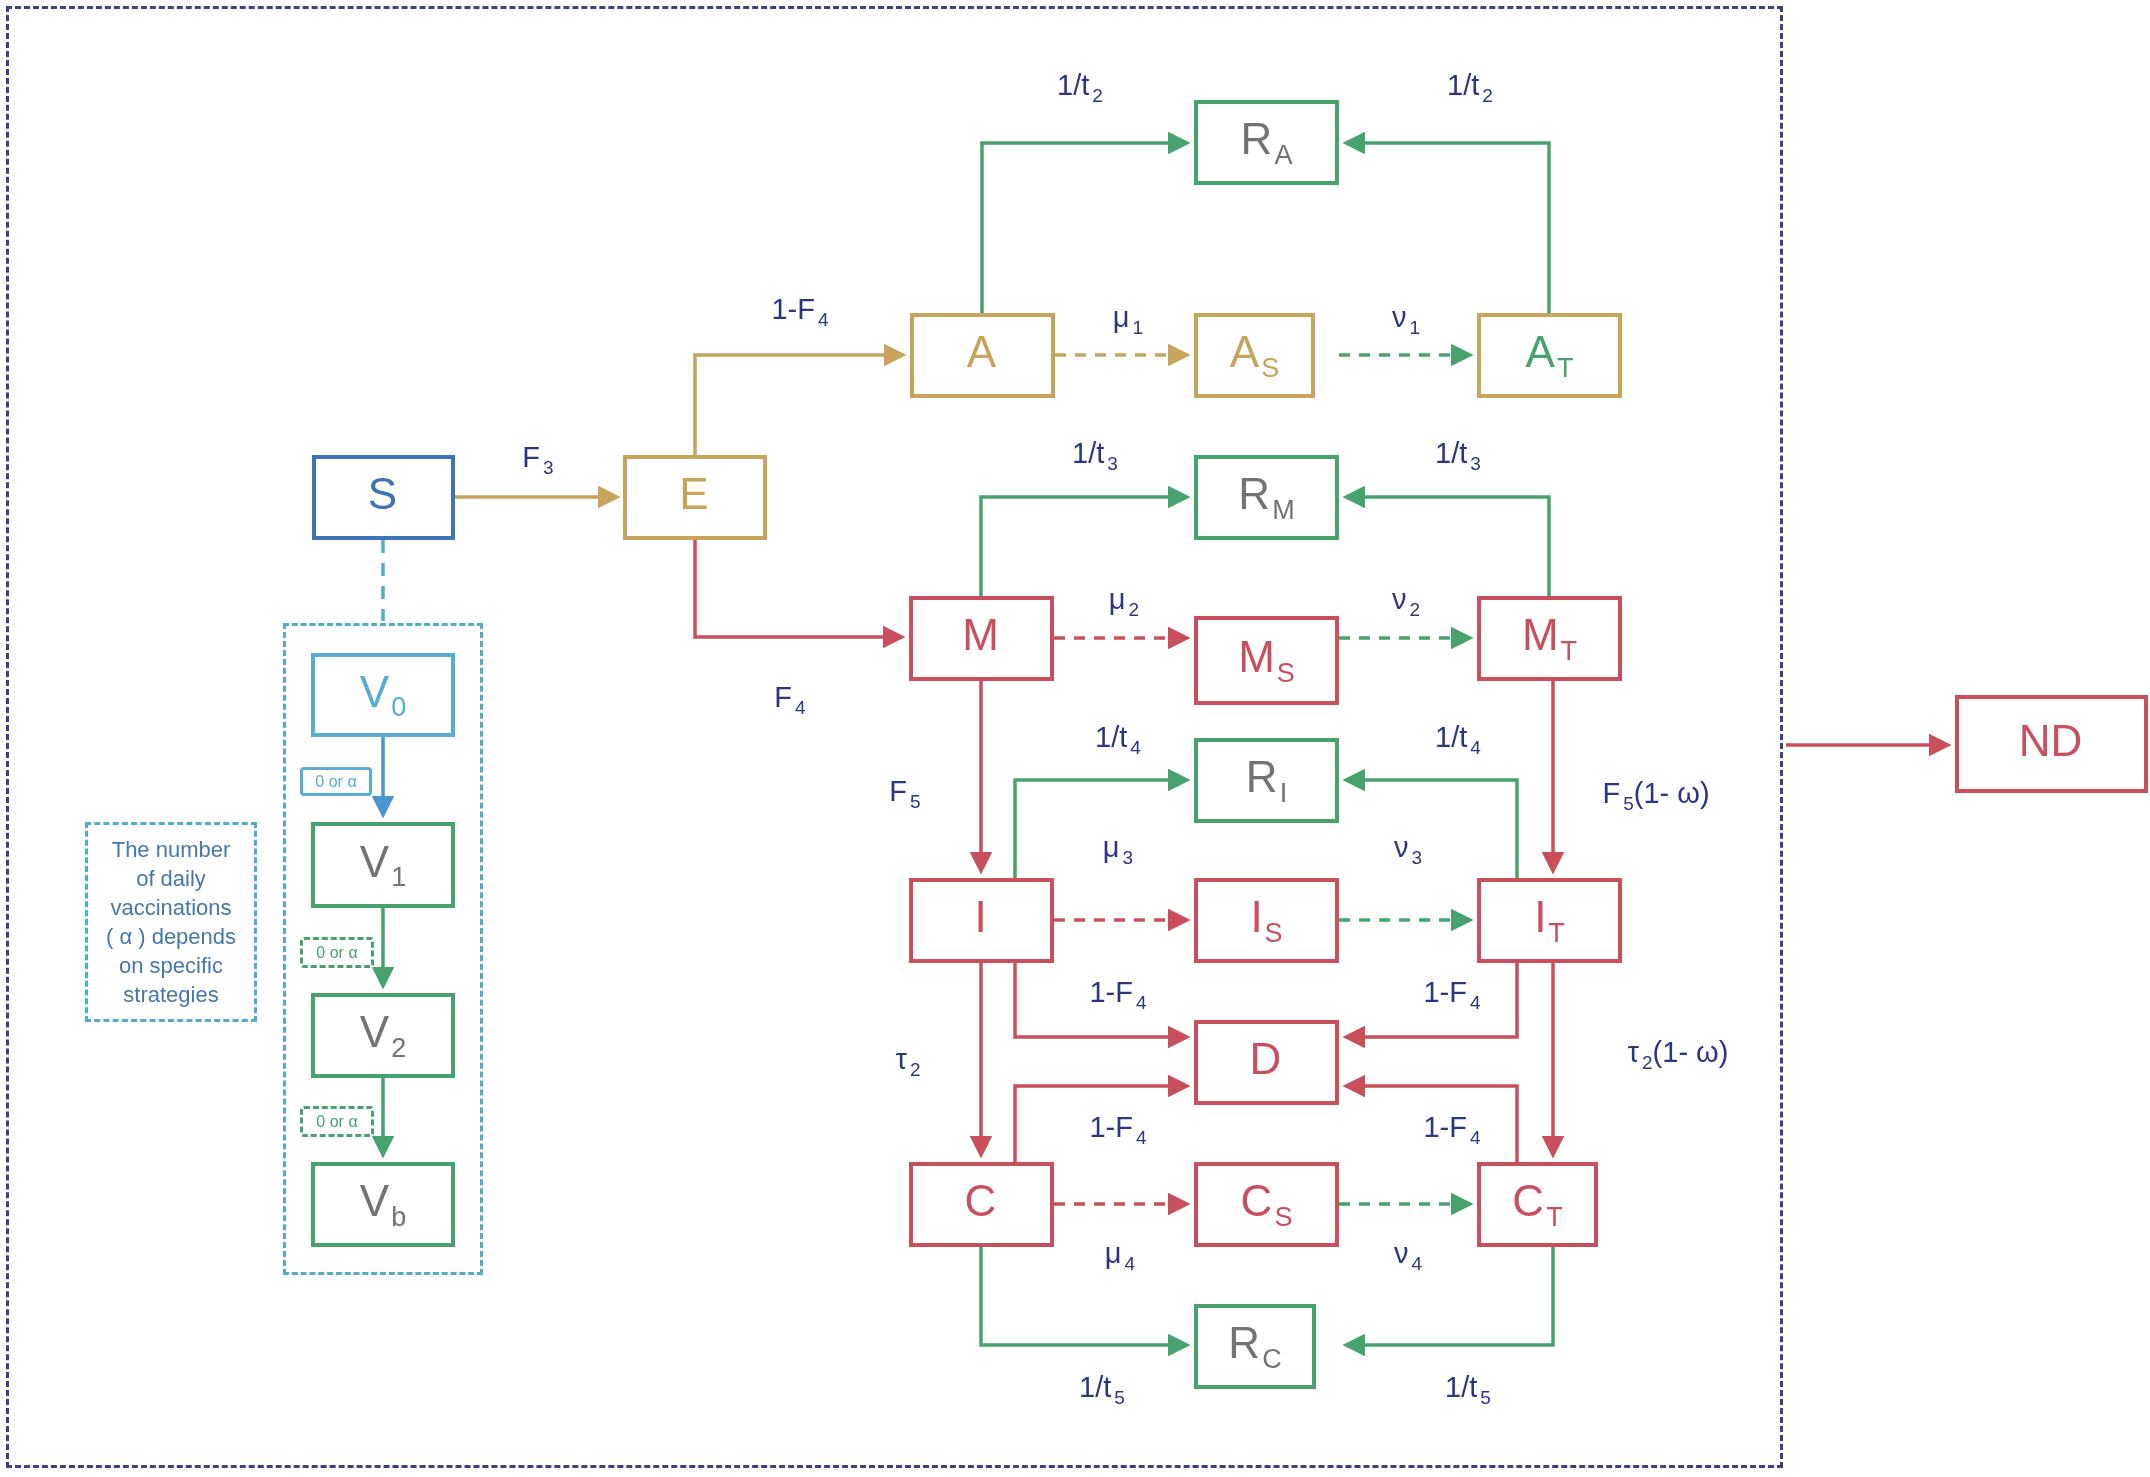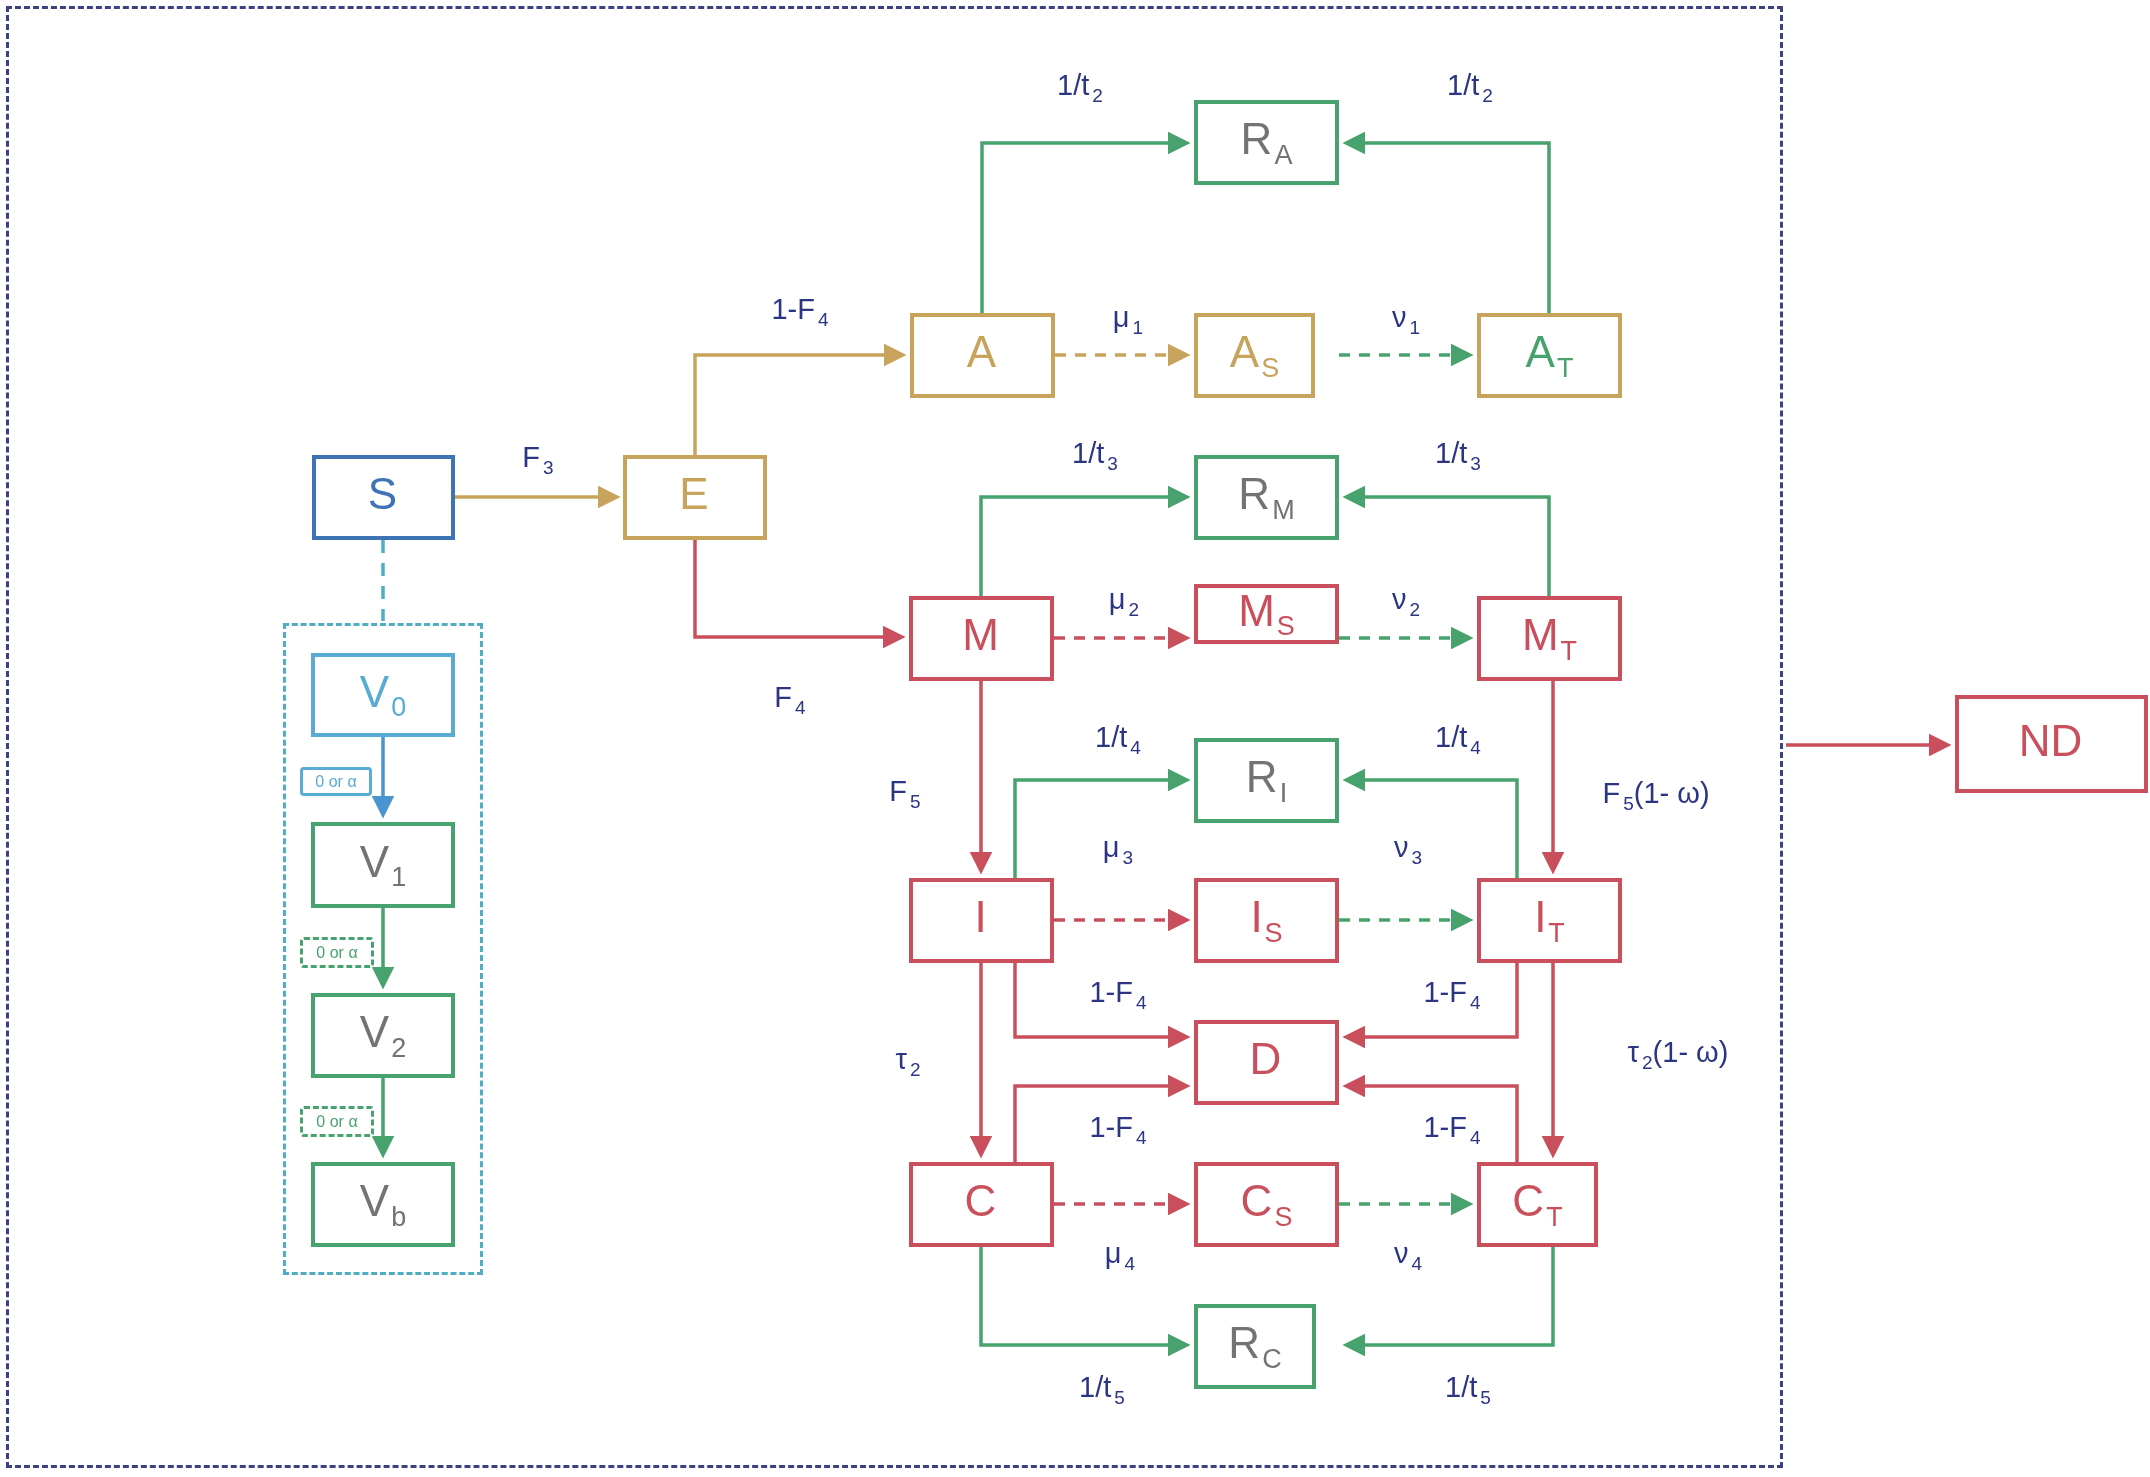--- a/index.html
+++ b/index.html
@@ -136,21 +136,21 @@
   <div class="node tan-green" style="left:1477px;top:313px;width:145px;height:85px">
       <span><span>A</span><sub>T</sub></span>
     </div>
   <div class="node green" style="left:1194px;top:100px;width:145px;height:85px">
       <span><span>R</span><sub>A</sub></span>
     </div>
 
   <div class="node red" style="left:909px;top:596px;width:145px;height:85px">
       <span><span>M</span><sub></sub></span>
     </div>
-  <div class="node red" style="left:1194px;top:584px;width:145px;height:60px">
+  <div class="node red" style="left:1194px;top:616px;width:145px;height:89px">
       <span><span>M</span><sub>S</sub></span>
     </div>
   <div class="node red" style="left:1477px;top:596px;width:145px;height:85px">
       <span><span>M</span><sub>T</sub></span>
     </div>
   <div class="node green" style="left:1194px;top:455px;width:145px;height:85px">
       <span><span>R</span><sub>M</sub></span>
     </div>
 
   <div class="node red" style="left:909px;top:878px;width:145px;height:85px">
@@ -204,20 +204,28 @@
   <div class="chip solid-blue" style="left:300px;top:767px;width:72px;height:29px">
       <span>0 or α</span>
     </div>
   <div class="chip dash-green" style="left:300px;top:937px;width:74px;height:31px">
       <span>0 or α</span>
     </div>
   <div class="chip dash-green" style="left:300px;top:1106px;width:74px;height:31px">
       <span>0 or α</span>
     </div>
 
+  <div class="note-box">
+    <div>The number</div>
+    <div>of daily</div>
+    <div>vaccinations</div>
+    <div>( α ) depends</div>
+    <div>on specific</div>
+    <div>strategies</div>
+  </div>
 
   <div class="elabel" style="left:538px;top:460px"><span>F</span><sub>3</sub><span></span></div>
   <div class="elabel" style="left:800px;top:312px"><span>1-F</span><sub>4</sub></div>
   <div class="elabel" style="left:1128px;top:320px"><span>μ</span><sub>1</sub></div>
   <div class="elabel" style="left:1406px;top:320px"><span>ν</span><sub>1</sub></div>
   <div class="elabel" style="left:1080px;top:88px"><span>1/t</span><sub>2</sub></div>
   <div class="elabel" style="left:1470px;top:88px"><span>1/t</span><sub>2</sub></div>
   <div class="elabel" style="left:790px;top:700px"><span>F</span><sub>4</sub></div>
   <div class="elabel" style="left:1095px;top:456px"><span>1/t</span><sub>3</sub></div>
   <div class="elabel" style="left:1458px;top:456px"><span>1/t</span><sub>3</sub></div>

